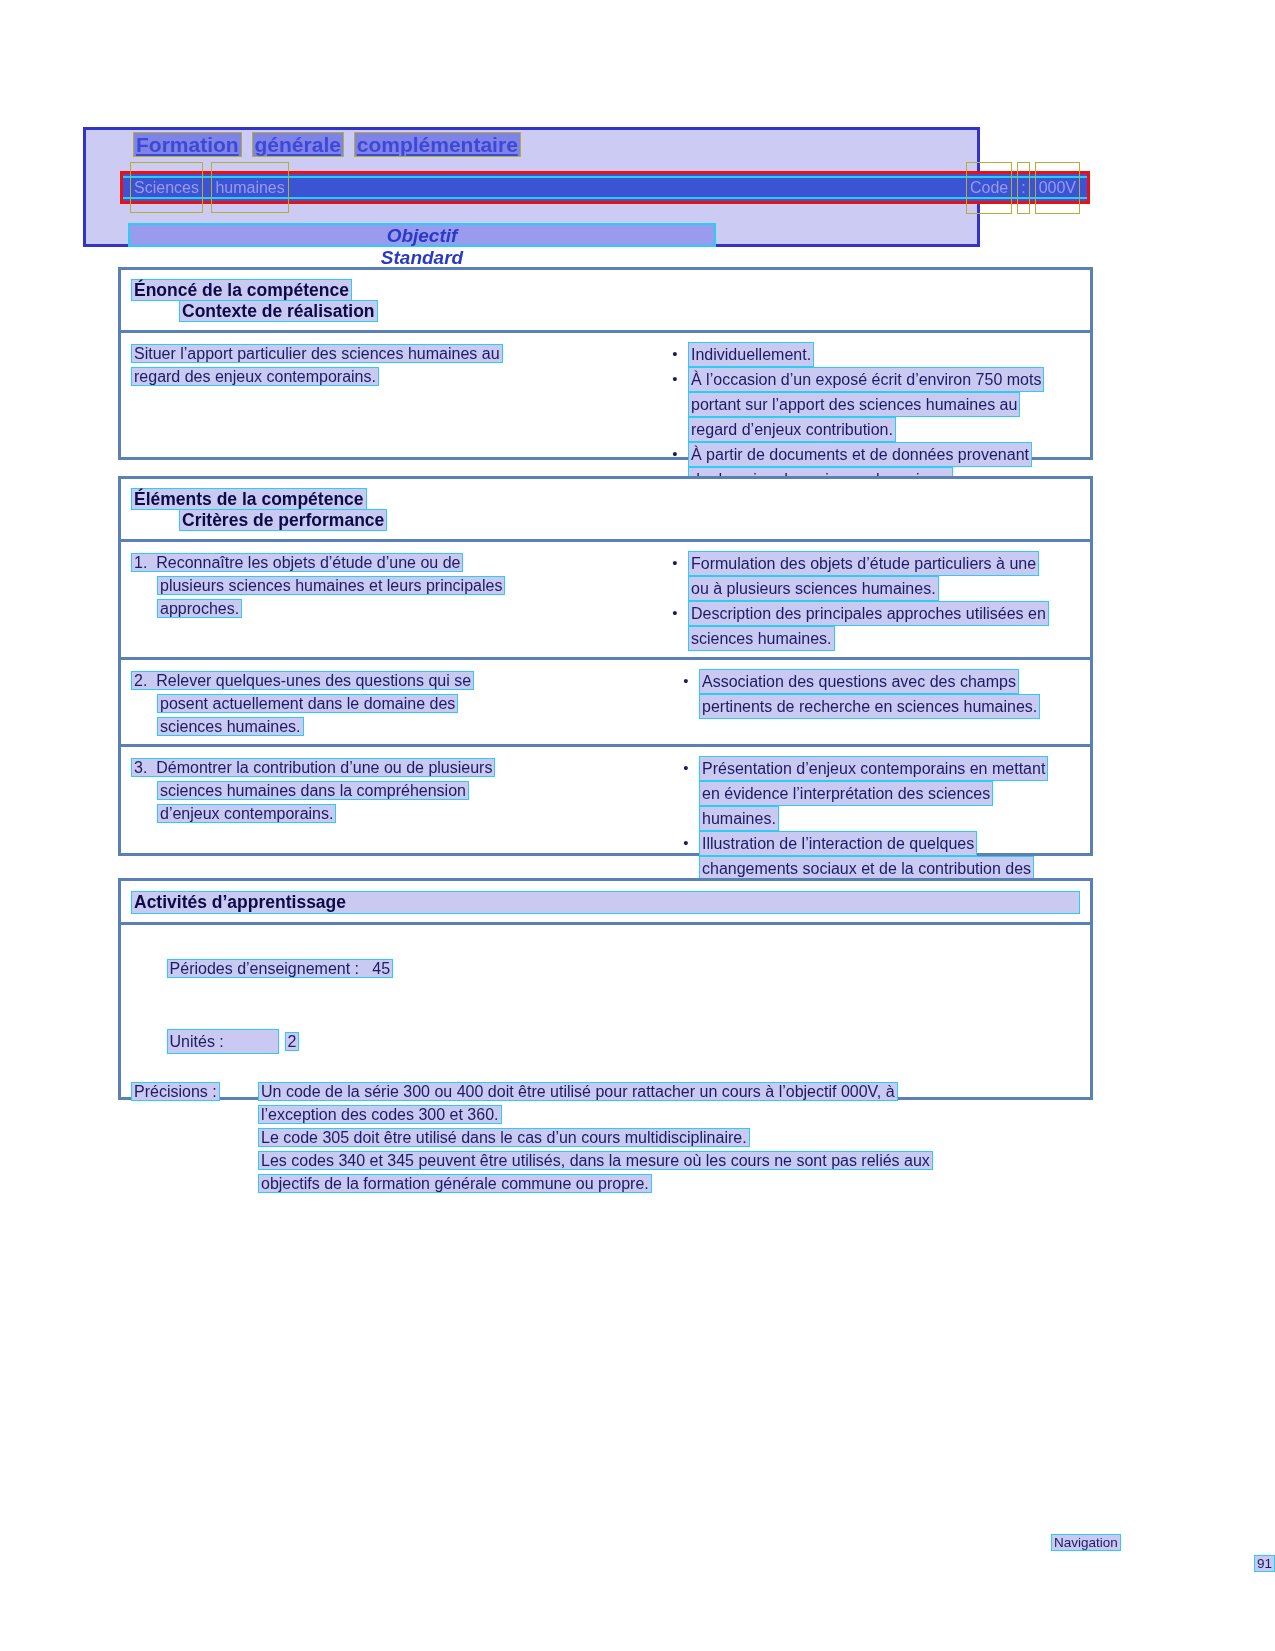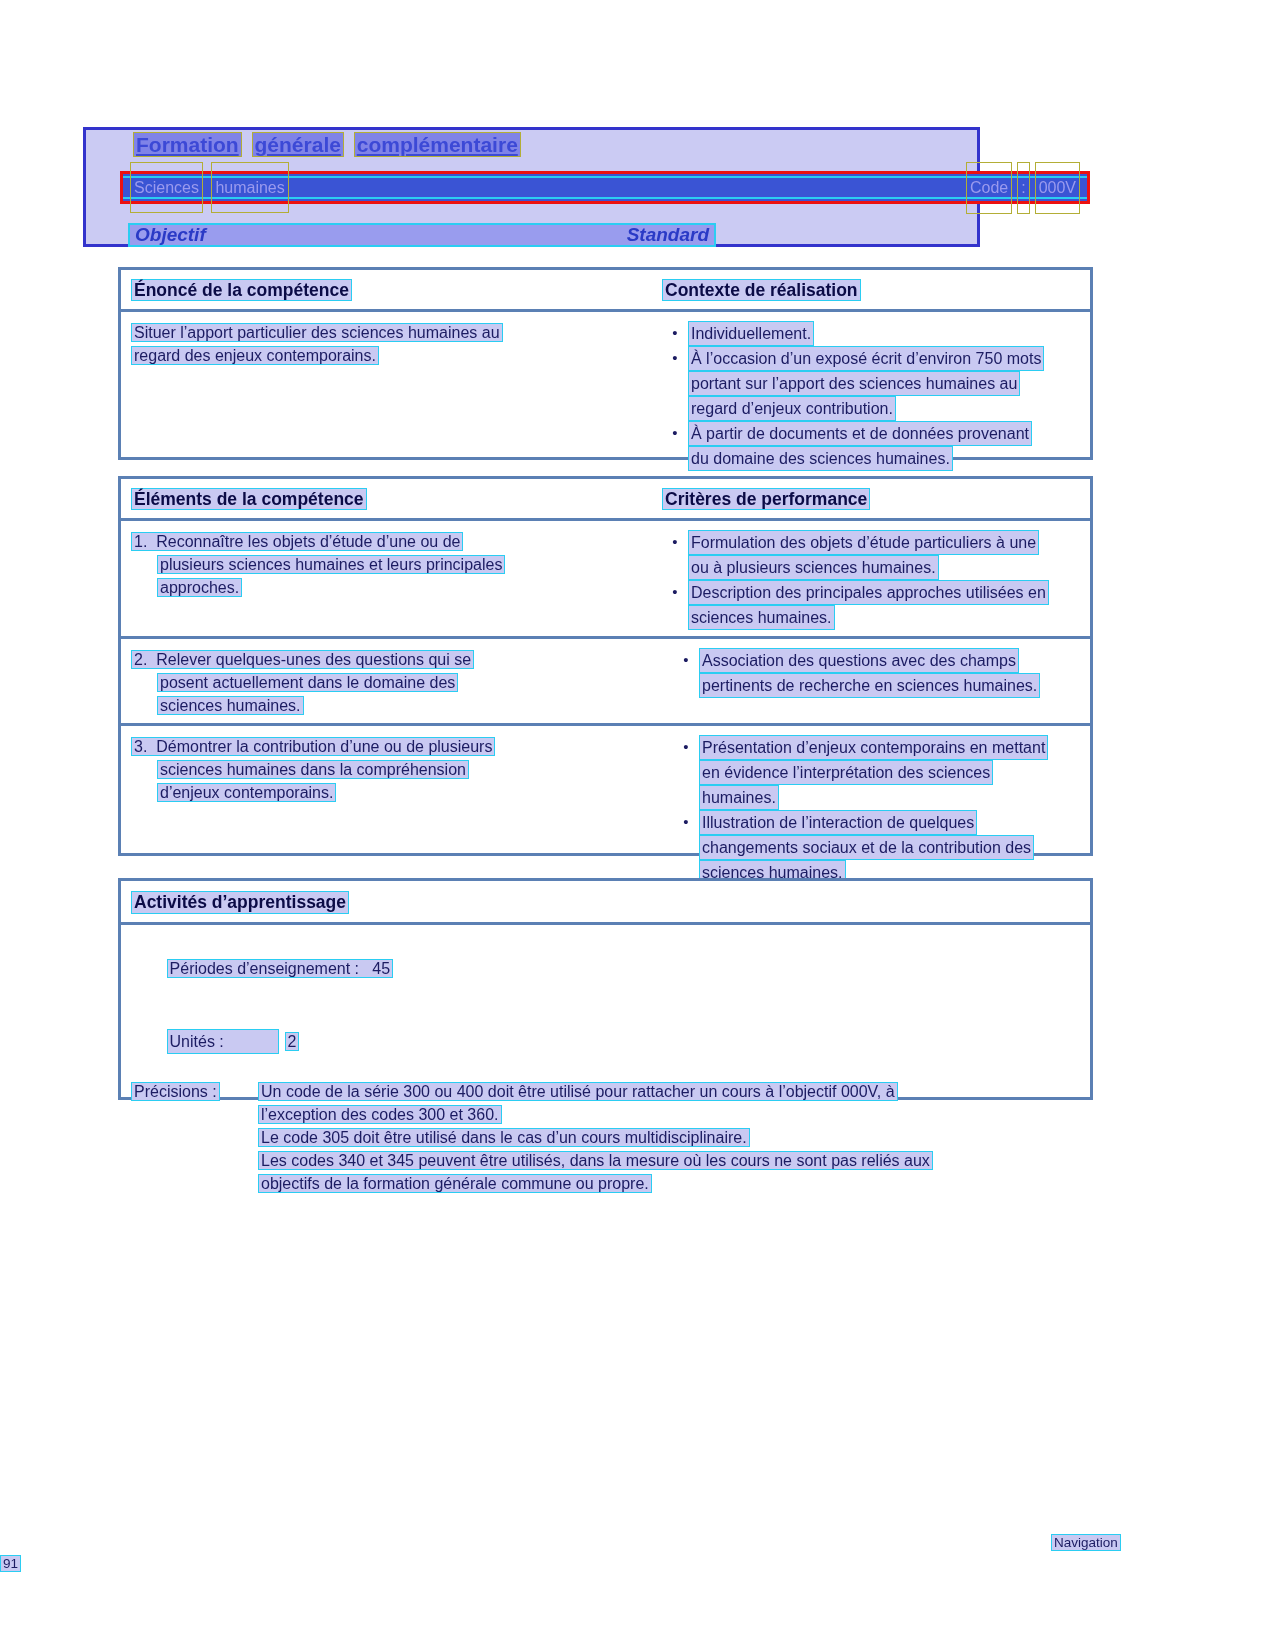--- a/index.html
+++ b/index.html
@@ -33,31 +33,31 @@
   .chip {
     font-size:16px; color:var(--course-bar-text);
     border:1px solid var(--word-chip-border); padding:16px 3px;text-align:center;
   }
   .bar-left .chip { margin-right:4px; }
   .bar-right { display:flex; gap:5px; }
   .obj-bar {
     margin:19px 0 0 42px; width:588px; height:24px;
     background:var(--objectif-bar-bg); border:2px solid var(--cyan-accent);
     display:flex; justify-content:space-between; align-items:center; padding:0 5px;
-    font-style:italic; font-weight:bold; font-size:19px; color:var(--objectif-text);
+    font-style:italic; font-weight:bold; font-size:19px; color:var(--objectif-text);flex-direction:column;
   }
   
   .doc-table {
     position:absolute; left:118px; width:975px; background:#fff;
     border:3px solid var(--table-border); font-size:16px; color:var(--body-text);
   }
   .t1 { top:267px; height:193px; }
   .t2 { top:476px; height:380px; }
   .t3 { top:878px; height:222px; }
-  .t-head { display:flex; padding:10px 10px 8px; border-bottom:3px solid var(--table-border); }
+  .t-head { display:flex; padding:10px 10px 8px; border-bottom:3px solid var(--table-border);flex-direction:column; }
   .hd { font-weight:bold; font-size:17.5px; color:var(--heading-text); }
   .col-l { width:483px; flex:none; padding-right:14px; }
   .col-r { flex:1;padding-left:48px; }
   .t-row { display:flex; padding:9px 10px 6px; }
   .t2 .t-row + .t-row { border-top:3px solid var(--table-border);gap:11px; }
   .line { line-height:23px; white-space:pre; }
   .line.indent { margin-left:26px; }
   .hl {
     background:var(--highlight-fill); border:1px solid var(--highlight-border);
     padding:0 2px;
@@ -67,21 +67,21 @@
   
   .t3-body { padding:9px 10px 6px; }
   .f-line { line-height:23px; margin-bottom:3px; white-space:pre; }
   .units-l { display:inline-block; min-width:112px; }
   .units-v { margin-left:6px; }
   .prec { display:flex; margin-top:2px; }
   .prec-label { width:127px; flex:none; line-height:23px; }
   .prec-lines { flex:1; }
   
   .nav-link { position:absolute; left:1051px; top:1535px; font-size:13.5px; color:var(--body-text); cursor:pointer; }
-  .page-num { position:absolute; left:0; right:0; top:1556px; text-align:left; font-size:13.5px; color:var(--body-text); }
+  .page-num { position:absolute; left:0; right:0; top:1556px; text-align:right; font-size:13.5px; color:var(--body-text); }
 </style>
 </head>
 <body>
 
 <div class="page">
 
   <header class="hdr-box">
     <div class="title">
       <span class="tw">Formation</span>
       <span class="tw">générale</span>

